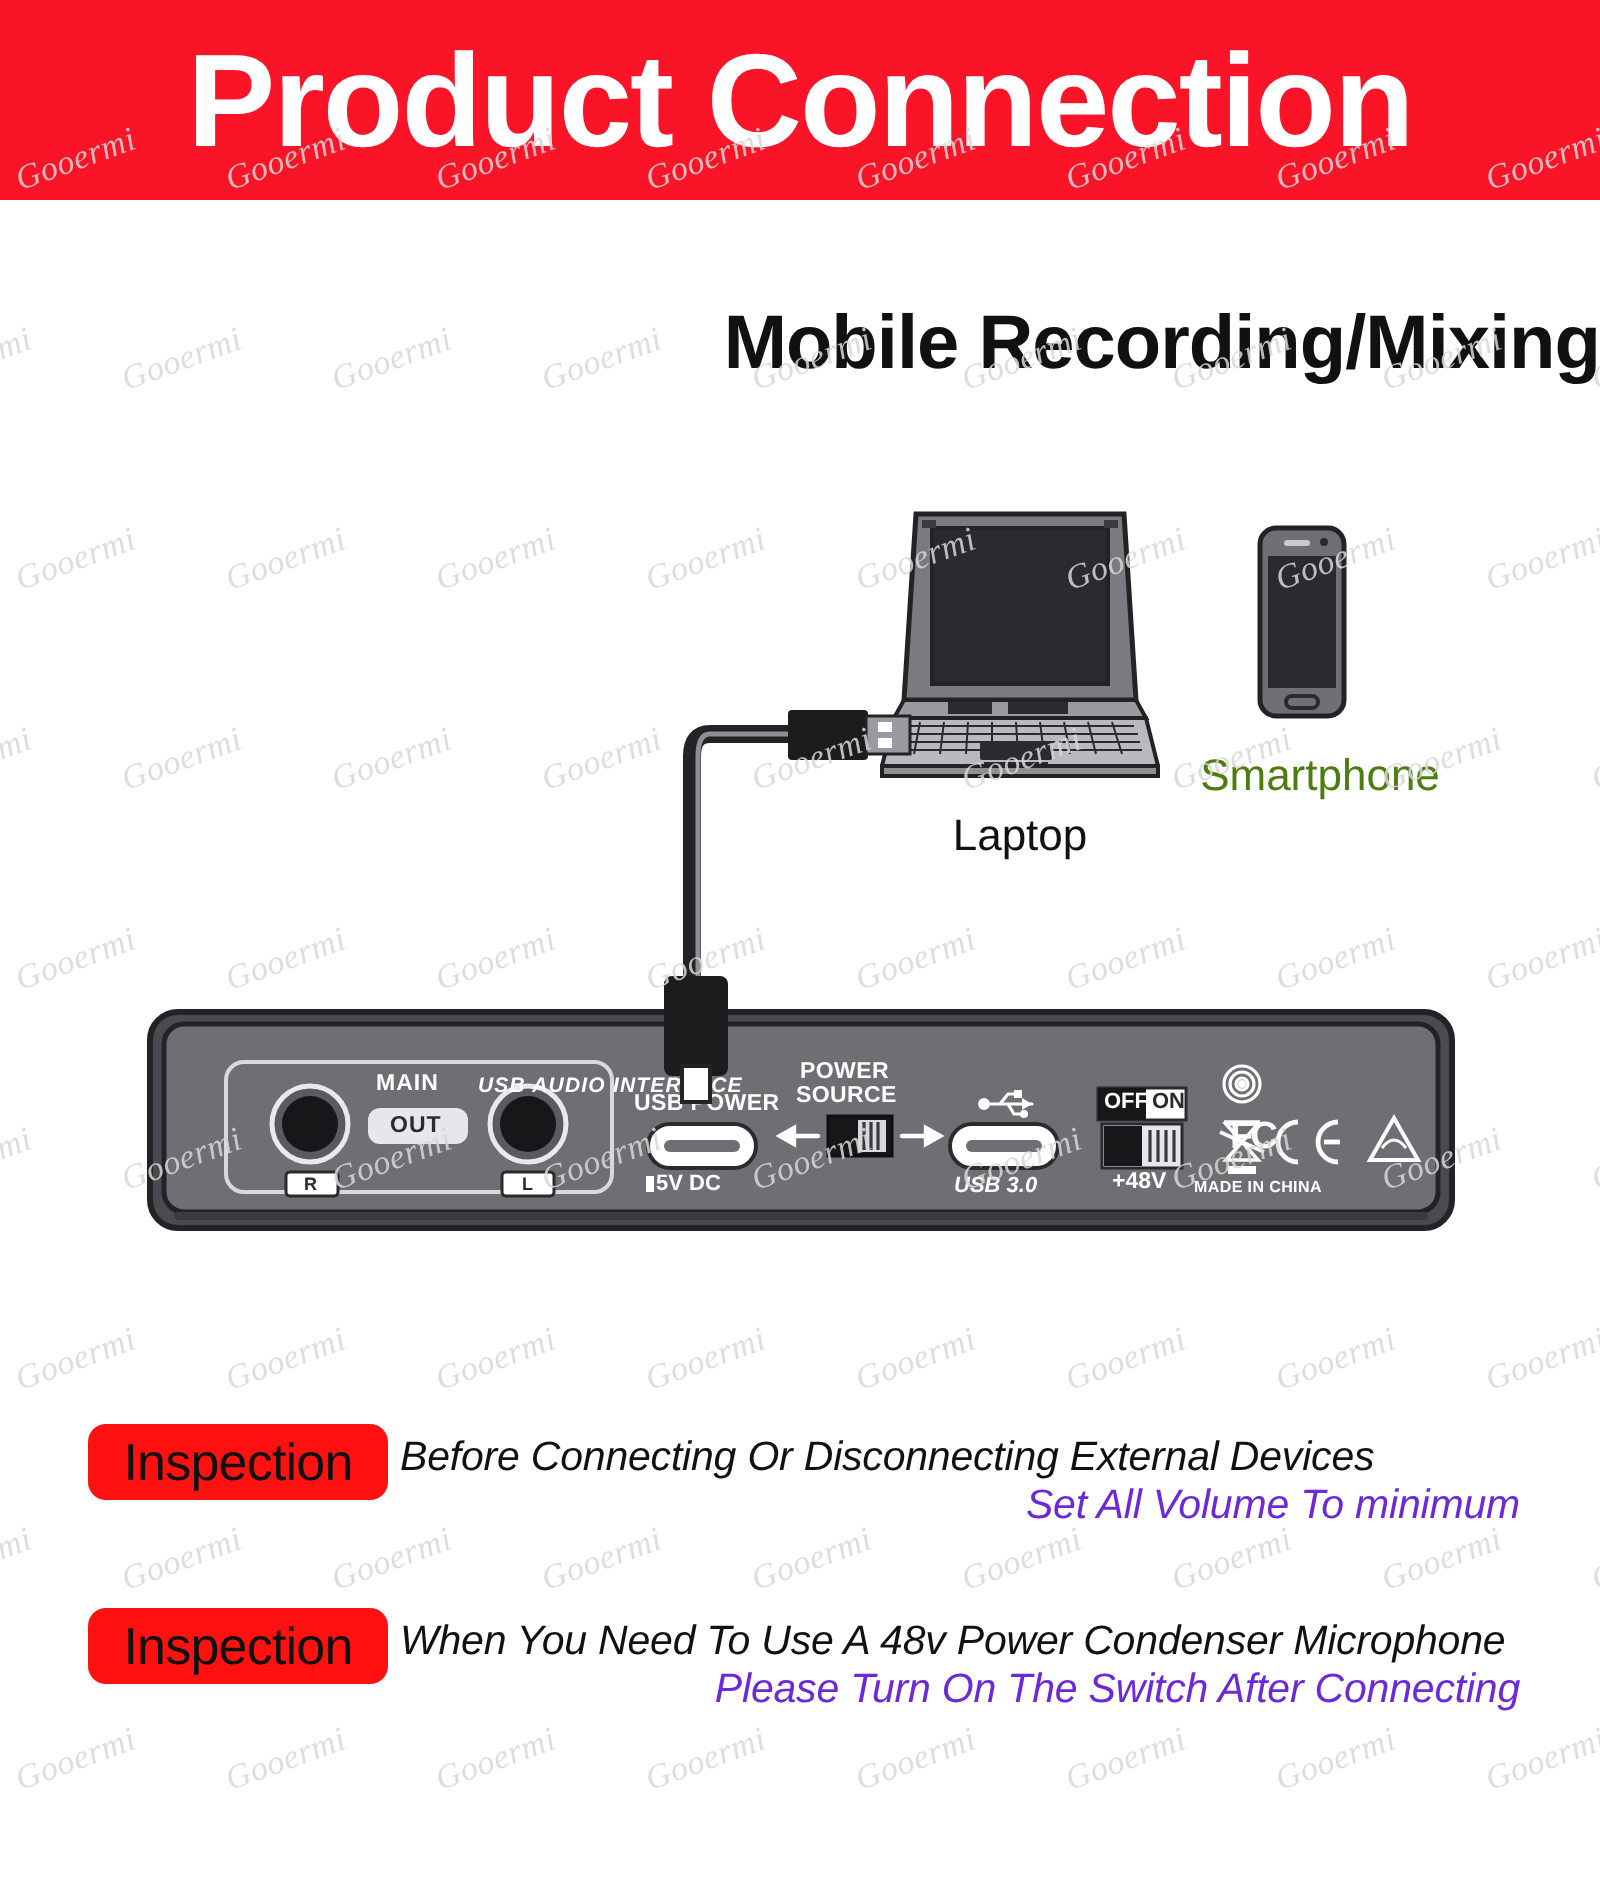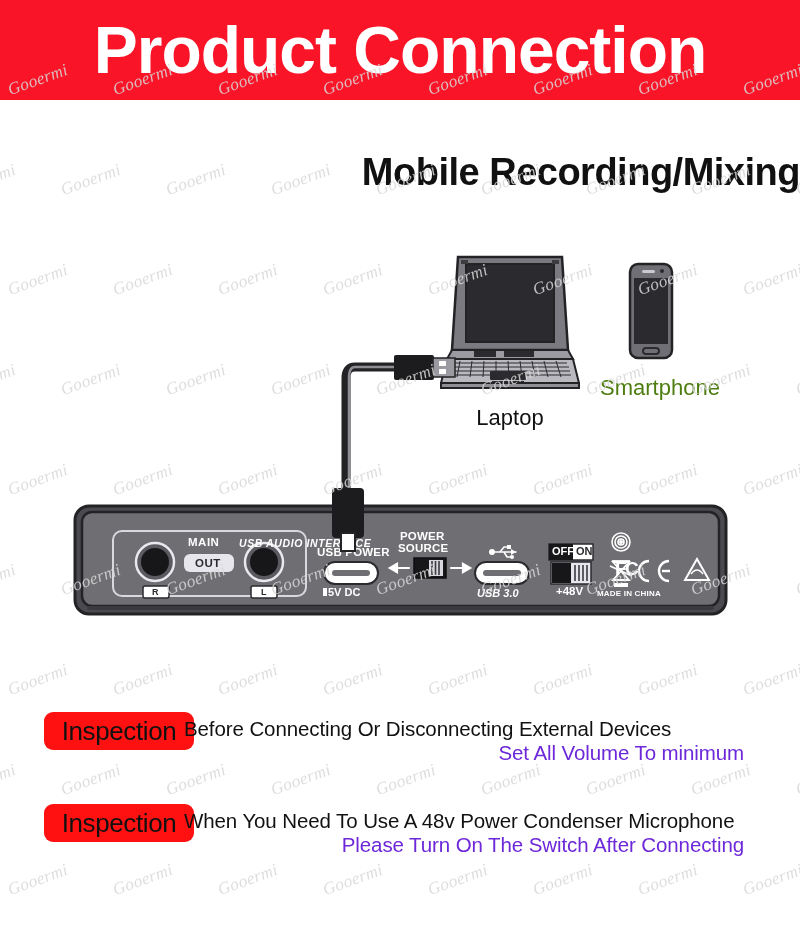--- a/index.html
+++ b/index.html
@@ -96,21 +96,21 @@
     position:absolute;left:44px;
     width:150px;height:38px;
     background:#FF1111;
     border-radius:9px;
     display:flex;align-items:center;justify-content:center;
     color:#111111;
     font-size:26px;
     letter-spacing:-.4px;
   }
   .insp-lines{
-    position:absolute;left:184px;width:560px;
+    position:absolute;left:200px;width:560px;font-style:italic;
   }
   .insp-line1{
     font-size:20.5px;color:#111111;text-align:left;line-height:1.15;letter-spacing:-.1px;
   }
   .insp-line2{
     font-size:20.5px;color:#6d28d9;text-align:right;line-height:1.15;letter-spacing:-.1px;
   }
 </style>
 </head>
 <body>

